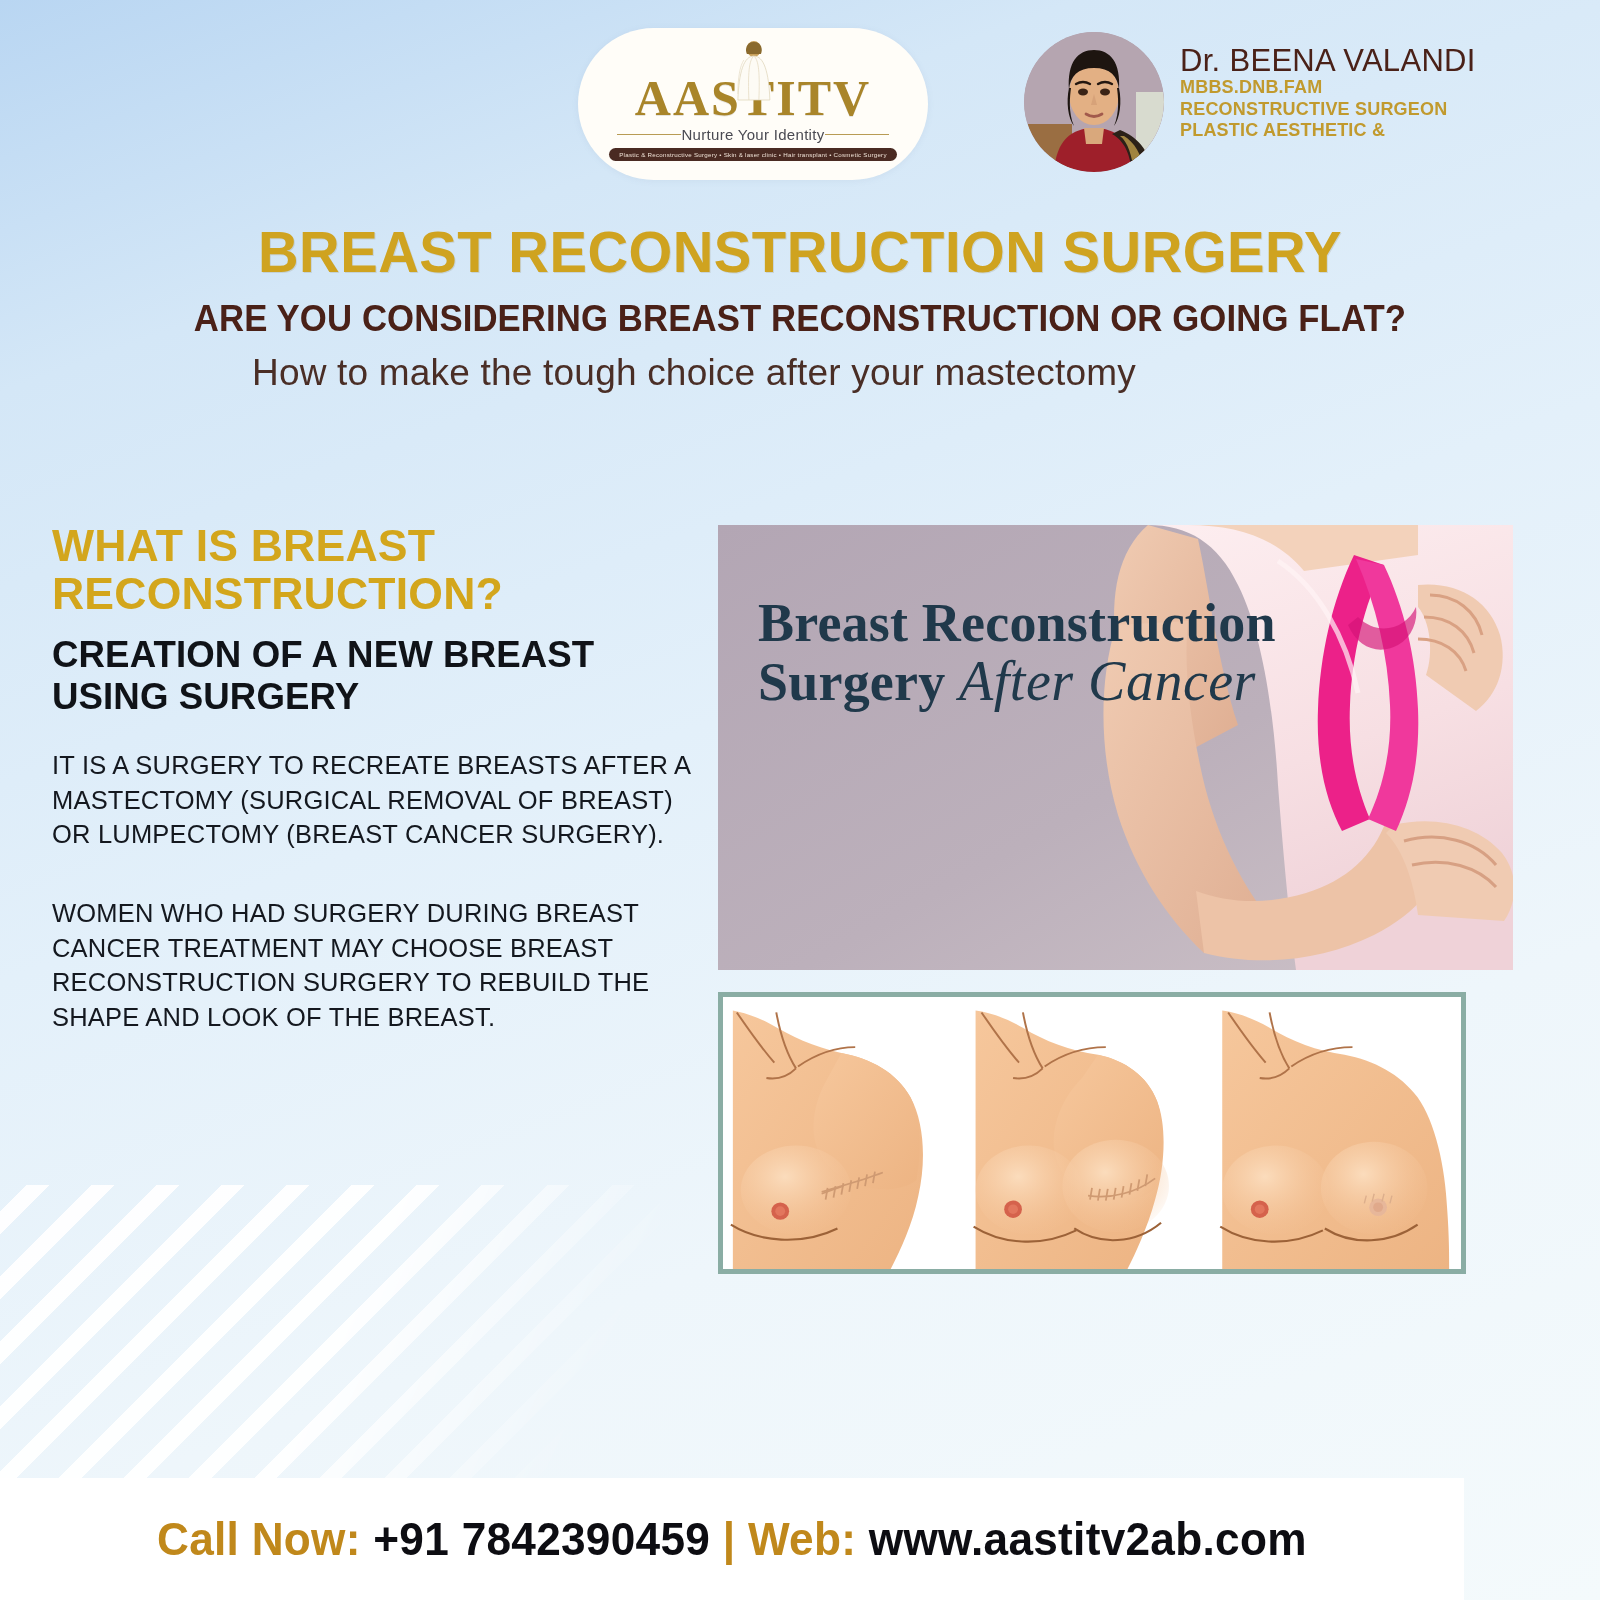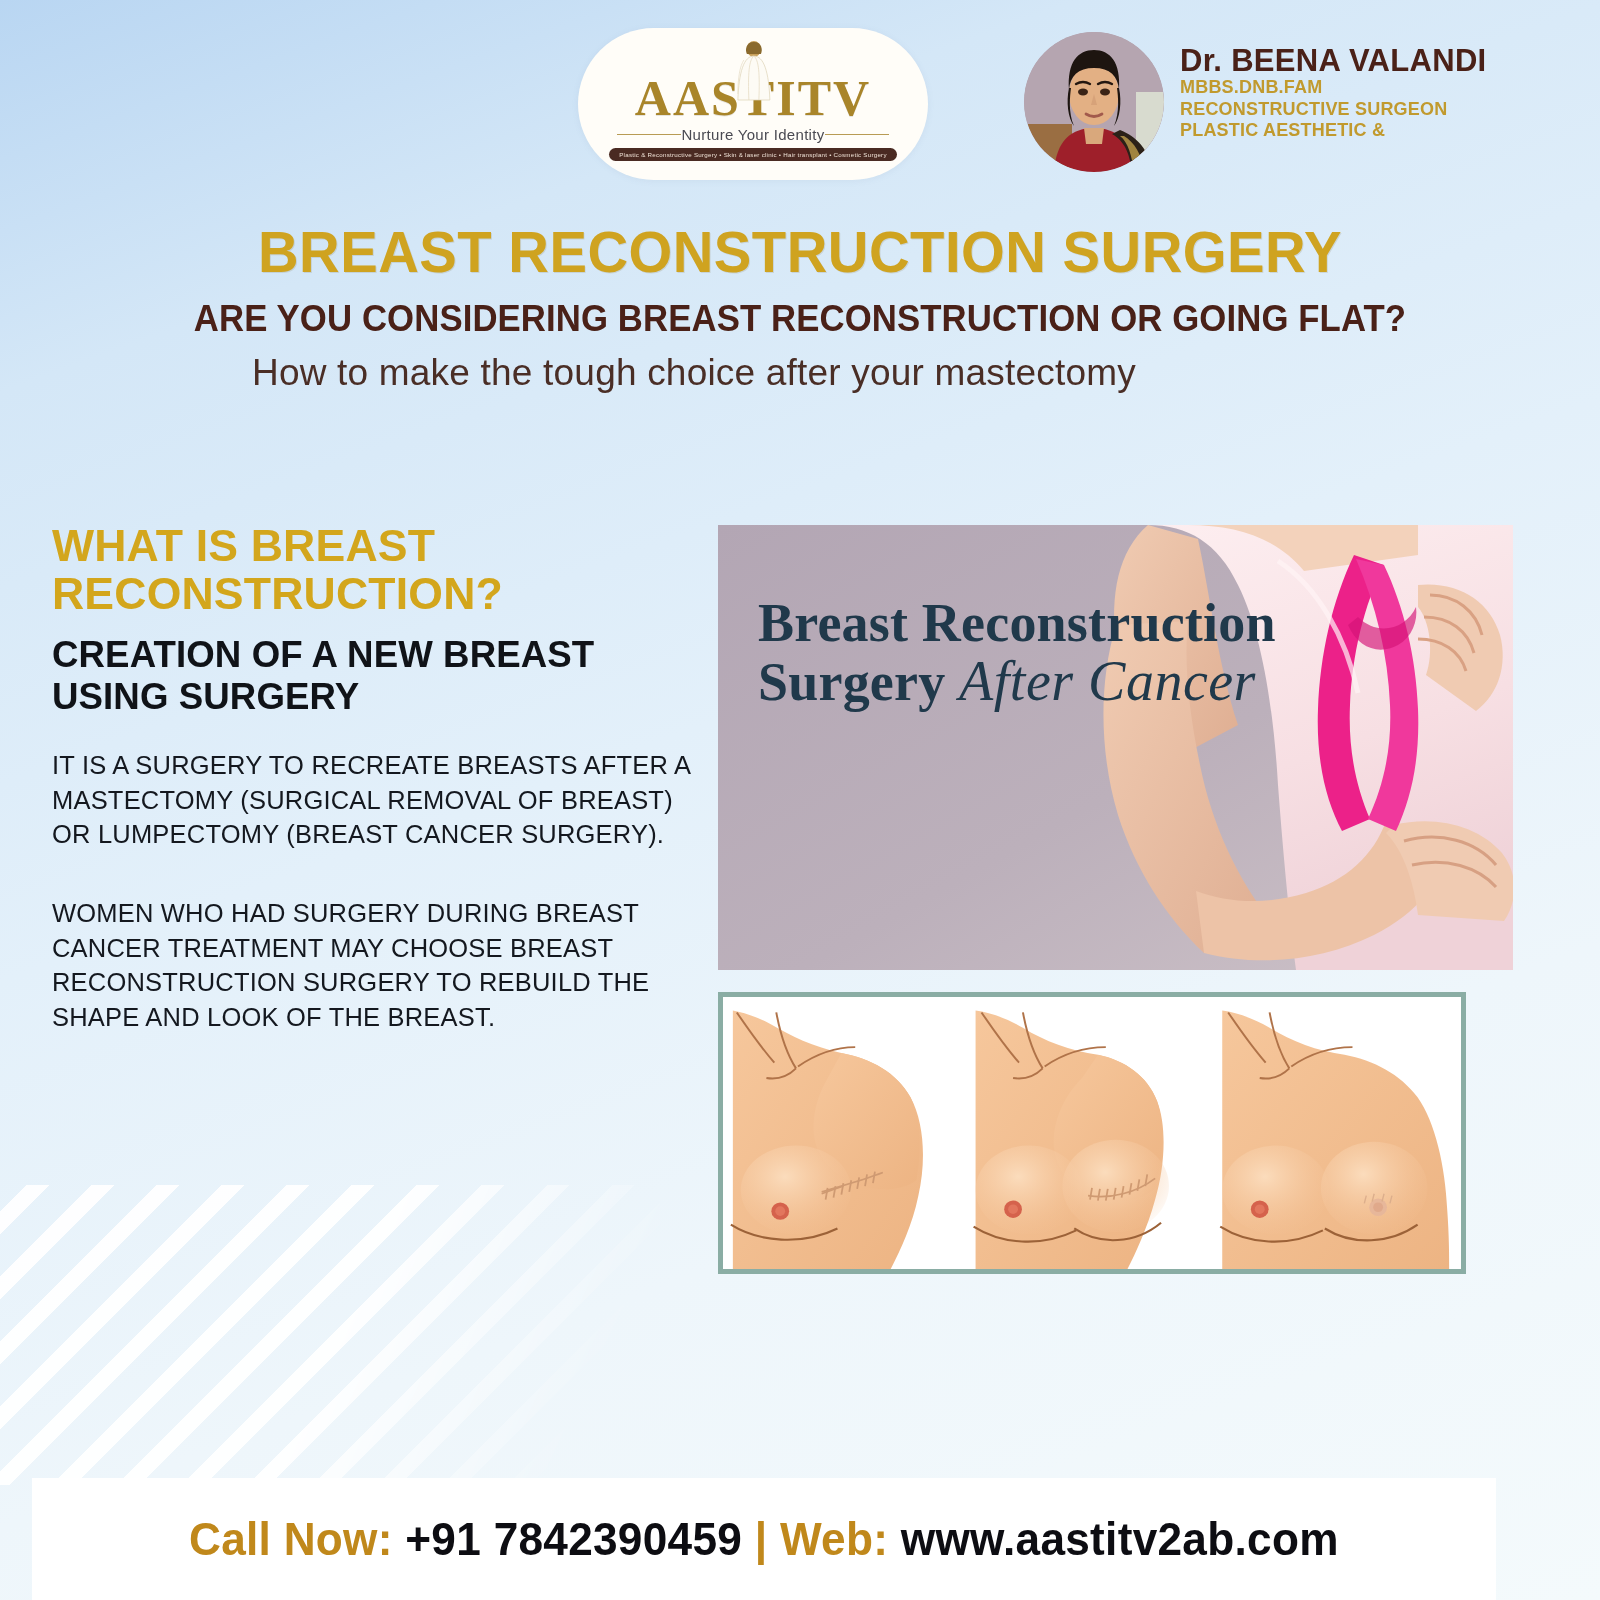--- a/index.html
+++ b/index.html
@@ -118,21 +118,21 @@
   #doctor-photo svg { display: block; width: 100%; height: 100%; }
 
   #doctor-info {
     position: absolute;
     left: 1180px;
     top: 44px;
     width: 420px;
   }
   #doctor-name {
     font-size: 31px;
-    font-weight: 700;
+    font-weight: 400;
     color: #4a2118;
     letter-spacing: 0.3px;
     line-height: 1.08;
   }
   .doctor-cred {
     font-size: 18px;
     font-weight: 700;
     color: #c19a2e;
     letter-spacing: 0.2px;
     line-height: 1.17;
@@ -273,21 +273,20 @@
   #footer-band {
     position: absolute;
     left: 0;
     bottom: 0;
     width: 1464px;
     height: 122px;
     background: #ffffff;
     display: flex;
     align-items: center;
     justify-content: center;
-    margin-left: 32px;
   }
   #footer-line {
     font-size: 46px;
     font-weight: 700;
     letter-spacing: 0.3px;
     white-space: nowrap;
     transform: scaleX(0.96);
   }
   .f-gold { color: #c0881b; }
   .f-dark { color: #0d0d12; }

